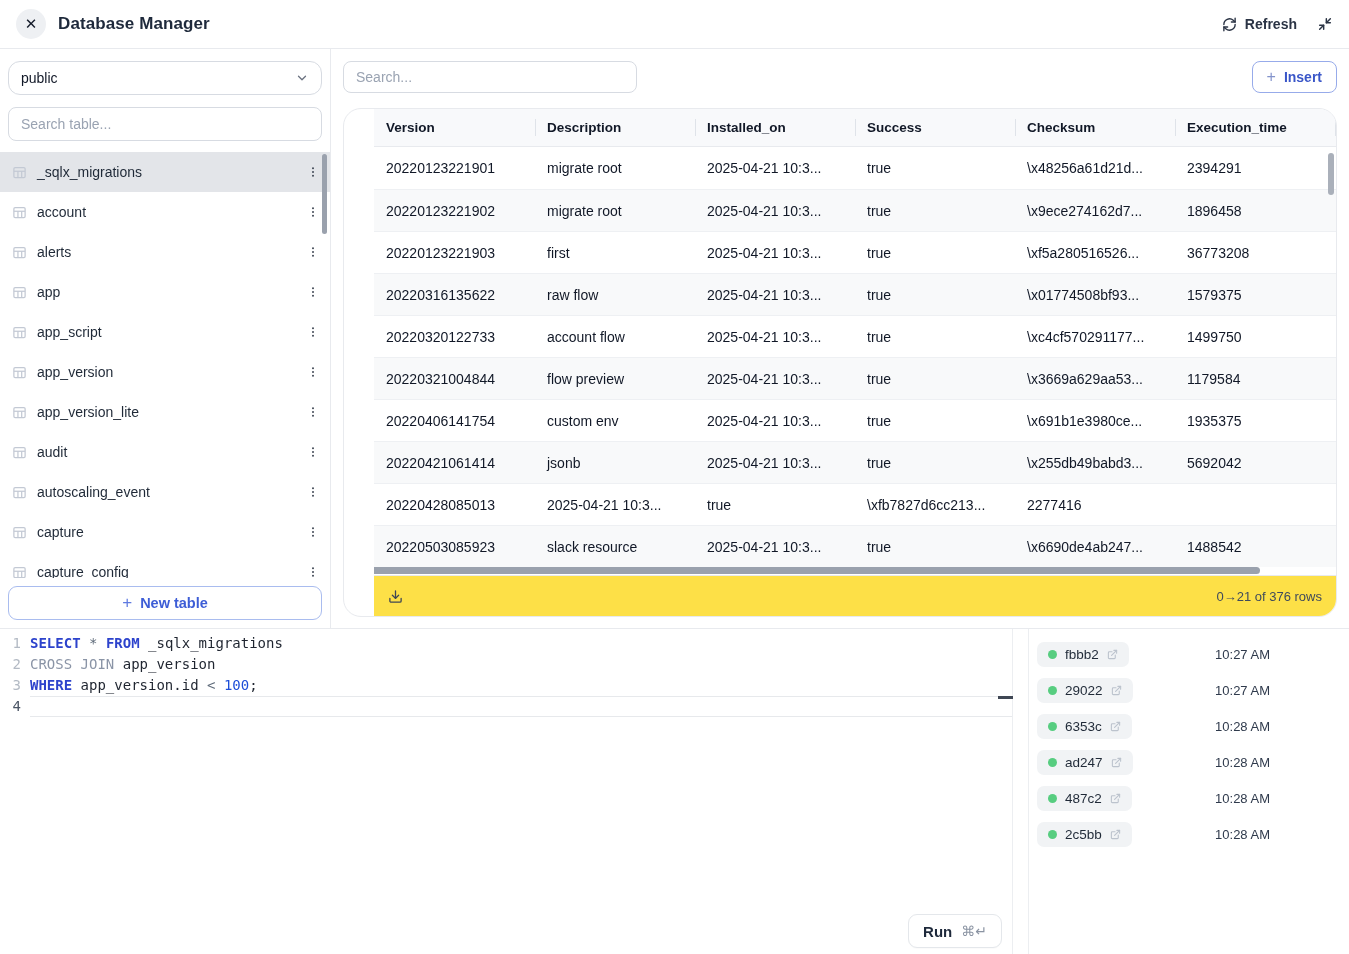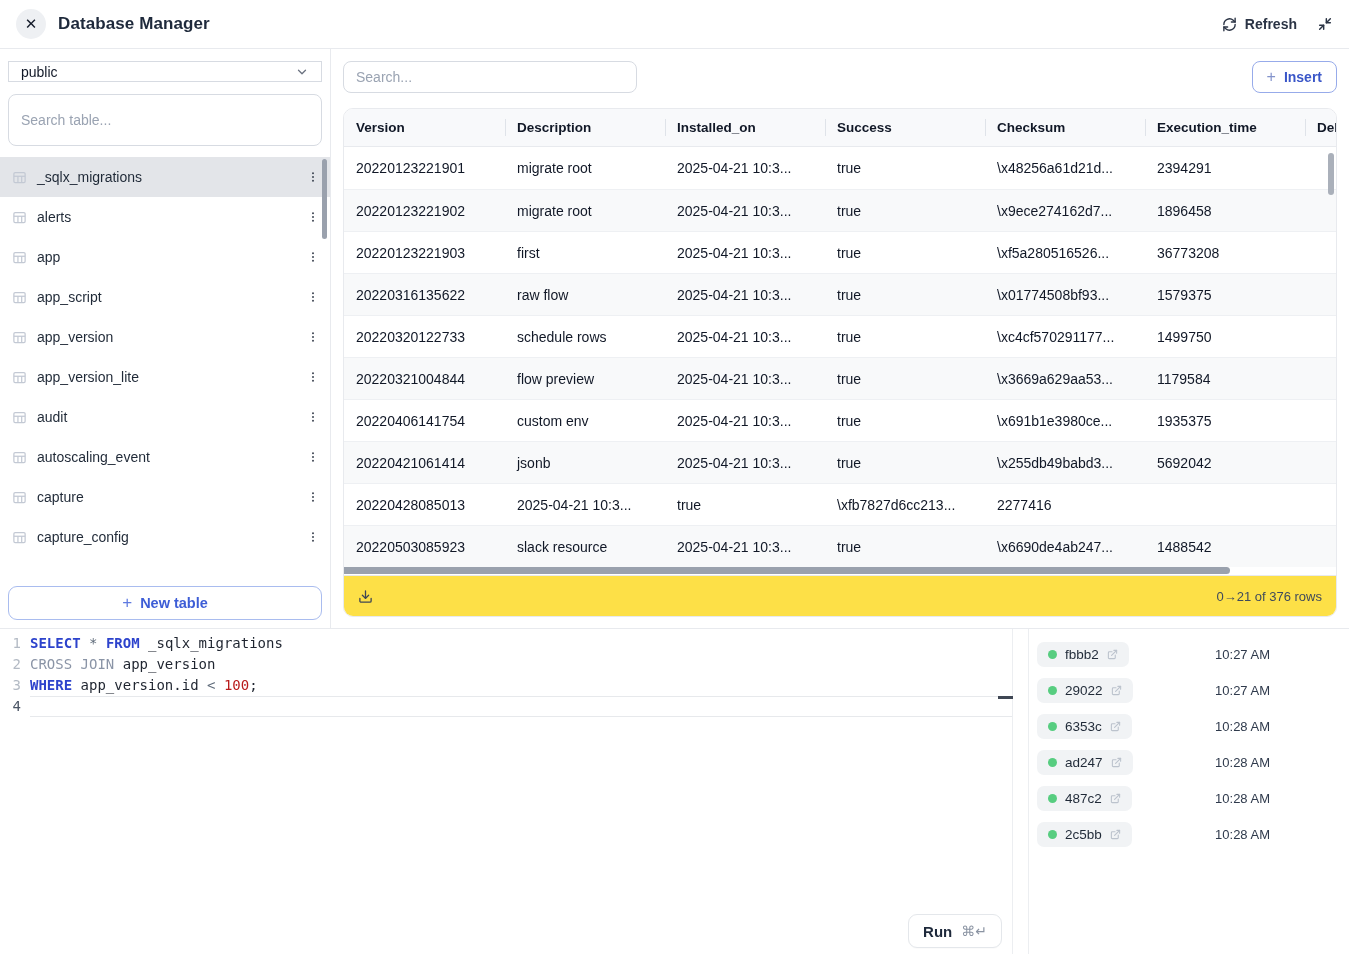--- a/index.html
+++ b/index.html
@@ -19,24 +19,24 @@
   .icon { display:inline-flex; }
   .icon svg { display:block; }
 
   
   .content { display:flex; height:579px; }
 
   
   .sidebar { width:331px; border-right:1px solid #e8eaee; display:flex;
     flex-direction:column; position:relative; background:#fff; }
   .sidebar-top { padding:12px 8px 0 8px; }
-  .schema-select { height:21px; border:1px solid #d7dbe2; border-radius:0;
+  .schema-select { height:34px; border:1px solid #d7dbe2; border-radius:12px;
     display:flex; align-items:center; padding:0 12px; font-size:14px; color:#111827;
     justify-content:space-between; background:#fff; cursor:pointer; margin-bottom:12px; }
-  .search-table { height:52px; width:100%; border:1px solid #d7dbe2; border-radius:8px;
+  .search-table { height:34px; width:100%; border:1px solid #d7dbe2; border-radius:8px;
     padding:0 12px; font-size:14px; color:#111827; outline:none;
     font-family:"Liberation Sans",sans-serif; }
   .search-table::placeholder, .search-main::placeholder { color:#9aa3b2; }
   .table-list { margin-top:11px; height:428px; overflow:hidden; position:relative; }
   .table-item { height:40px; display:flex; align-items:center; padding:0 10px 0 12px;
     font-size:14px; color:#1f2937; cursor:pointer; gap:10px; }
   .table-item.selected { background:#e3e5e9; }
   .table-item .tname { flex:1; }
   .sidebar-scrollthumb { position:absolute; right:3px; top:2px; width:5px; height:80px;
     background:#9aa1ad; border-radius:3px; }
@@ -50,22 +50,22 @@
   
   .main { flex:1; padding:12px; position:relative; overflow:hidden; }
   .main-toolbar { display:flex; align-items:center; justify-content:space-between; }
   .search-main { width:294px; height:32px; border:1px solid #d7dbe2; border-radius:8px;
     padding:0 12px; font-size:14px; outline:none; font-family:"Liberation Sans",sans-serif; }
   .insert-btn { height:32px; padding:0 14px; border:1px solid #97abea; border-radius:8px;
     background:#fff; color:#3a56c8; font-size:14px; font-weight:600; cursor:pointer;
     display:flex; align-items:center; gap:8px; font-family:"Liberation Sans",sans-serif; }
   .insert-btn .plus { font-size:16px; font-weight:400; color:#8393cb; }
 
-  .table-card { margin-top:15px; border:1px solid #e8eaee; border-radius:10px;
-    overflow:hidden; position:relative; height:509px; }
+  .table-card { margin-top:15px; border:1px solid #e8eaee; border-radius:18px;
+    overflow:hidden; position:relative; height:509px;padding-left:30px; }
   .thead { display:grid; grid-template-columns:161px 160px 160px 160px 160px 160px 1fr;
     background:#f8f9fb; height:38px; border-bottom:1px solid #e8eaee; }
   .thcell { display:flex; align-items:center; padding:0 12px; font-size:13.5px;
     font-weight:700; color:#111827; position:relative; overflow:hidden; white-space:nowrap; }
   .thcell + .thcell::before { content:""; position:absolute; left:0; top:10px; bottom:10px;
     width:1px; background:#dfe3e9; }
   .trow { display:grid; grid-template-columns:161px 160px 160px 160px 160px 160px 1fr;
     height:42px; background:#fff; }
   .trow:nth-child(even) { background:#f8f9fa; }
   .trow + .trow { border-top:1px solid #eef0f3; }
@@ -89,21 +89,21 @@
     font-size:14px; line-height:21px; }
   .cm-line { display:flex; height:21px; }
   .gut { width:30px; text-align:right; padding-right:9px; color:#b3bac4;
     flex:none; user-select:none; }
   .gut.active { color:#4b5565; }
   .code { white-space:pre; flex:1; color:#1f2530; }
   .cm-line.active .code { border-top:1px solid #e7e9ec; border-bottom:1px solid #e7e9ec; }
   .tok-kw { color:#2d43cc; font-weight:700; }
   .tok-kw2 { color:#8a94a6; font-weight:400; }
   .tok-op { color:#5f6b7a; }
-  .tok-num { color:#b91c1c; }
+  .tok-num { color:#1d4ed8; }
   .tok-tx { color:#1f2530; }
   .scroll-handle { position:absolute; right:-1px; top:67px; width:15px; height:3px;
     background:#3f4754; }
   .run-btn { position:absolute; right:10px; bottom:6px; height:34px; padding:0 14px;
     background:#fff; border:1px solid #e4e7eb; border-radius:9px; cursor:pointer;
     display:flex; align-items:center; gap:9px; box-shadow:0 1px 1px rgba(0,0,0,.02);
     font-family:"Liberation Sans",sans-serif; }
   .run-label { font-size:15px; font-weight:700; color:#1e293b; }
   .run-shortcut { font-size:14px; color:#8b94a3; }
 
@@ -183,20 +183,38 @@
         </div>
         <div class="table-item">
           <span class="icon">
             <svg width="15" height="15" viewBox="0 0 24 24" fill="none" stroke="#c3c9d4" stroke-width="2">
               <rect x="3" y="4" width="18" height="16" rx="2"></rect>
               <line x1="3" y1="10" x2="21" y2="10"></line>
               <line x1="9.5" y1="10" x2="9.5" y2="20"></line>
               <line x1="15.5" y1="10" x2="15.5" y2="20"></line>
             </svg>
           </span>
+          <span class="tname">account</span>
+          <span class="icon" style="cursor: pointer;">
+            <svg width="14" height="14" viewBox="0 0 24 24" fill="#3f4754">
+              <circle cx="12" cy="5.5" r="1.7"></circle>
+              <circle cx="12" cy="12" r="1.7"></circle>
+              <circle cx="12" cy="18.5" r="1.7"></circle>
+            </svg>
+          </span>
+        </div>
+        <div class="table-item">
+          <span class="icon">
+            <svg width="15" height="15" viewBox="0 0 24 24" fill="none" stroke="#c3c9d4" stroke-width="2">
+              <rect x="3" y="4" width="18" height="16" rx="2"></rect>
+              <line x1="3" y1="10" x2="21" y2="10"></line>
+              <line x1="9.5" y1="10" x2="9.5" y2="20"></line>
+              <line x1="15.5" y1="10" x2="15.5" y2="20"></line>
+            </svg>
+          </span>
           <span class="tname">alerts</span>
           <span class="icon" style="cursor: pointer;">
             <svg width="14" height="14" viewBox="0 0 24 24" fill="#3f4754">
               <circle cx="12" cy="5.5" r="1.7"></circle>
               <circle cx="12" cy="12" r="1.7"></circle>
               <circle cx="12" cy="18.5" r="1.7"></circle>
             </svg>
           </span>
         </div>
         <div class="table-item">
@@ -403,21 +421,21 @@
             <div class="tcell">20220316135622</div>
             <div class="tcell">raw flow</div>
             <div class="tcell">2025-04-21 10:3...</div>
             <div class="tcell">true</div>
             <div class="tcell">\x01774508bf93...</div>
             <div class="tcell">1579375</div>
             <div class="tcell"></div>
           </div>
           <div class="trow">
             <div class="tcell">20220320122733</div>
-            <div class="tcell">schedule rows</div>
+            <div class="tcell">account flow</div>
             <div class="tcell">2025-04-21 10:3...</div>
             <div class="tcell">true</div>
             <div class="tcell">\xc4cf570291177...</div>
             <div class="tcell">1499750</div>
             <div class="tcell"></div>
           </div>
           <div class="trow">
             <div class="tcell">20220321004844</div>
             <div class="tcell">flow preview</div>
             <div class="tcell">2025-04-21 10:3...</div>

